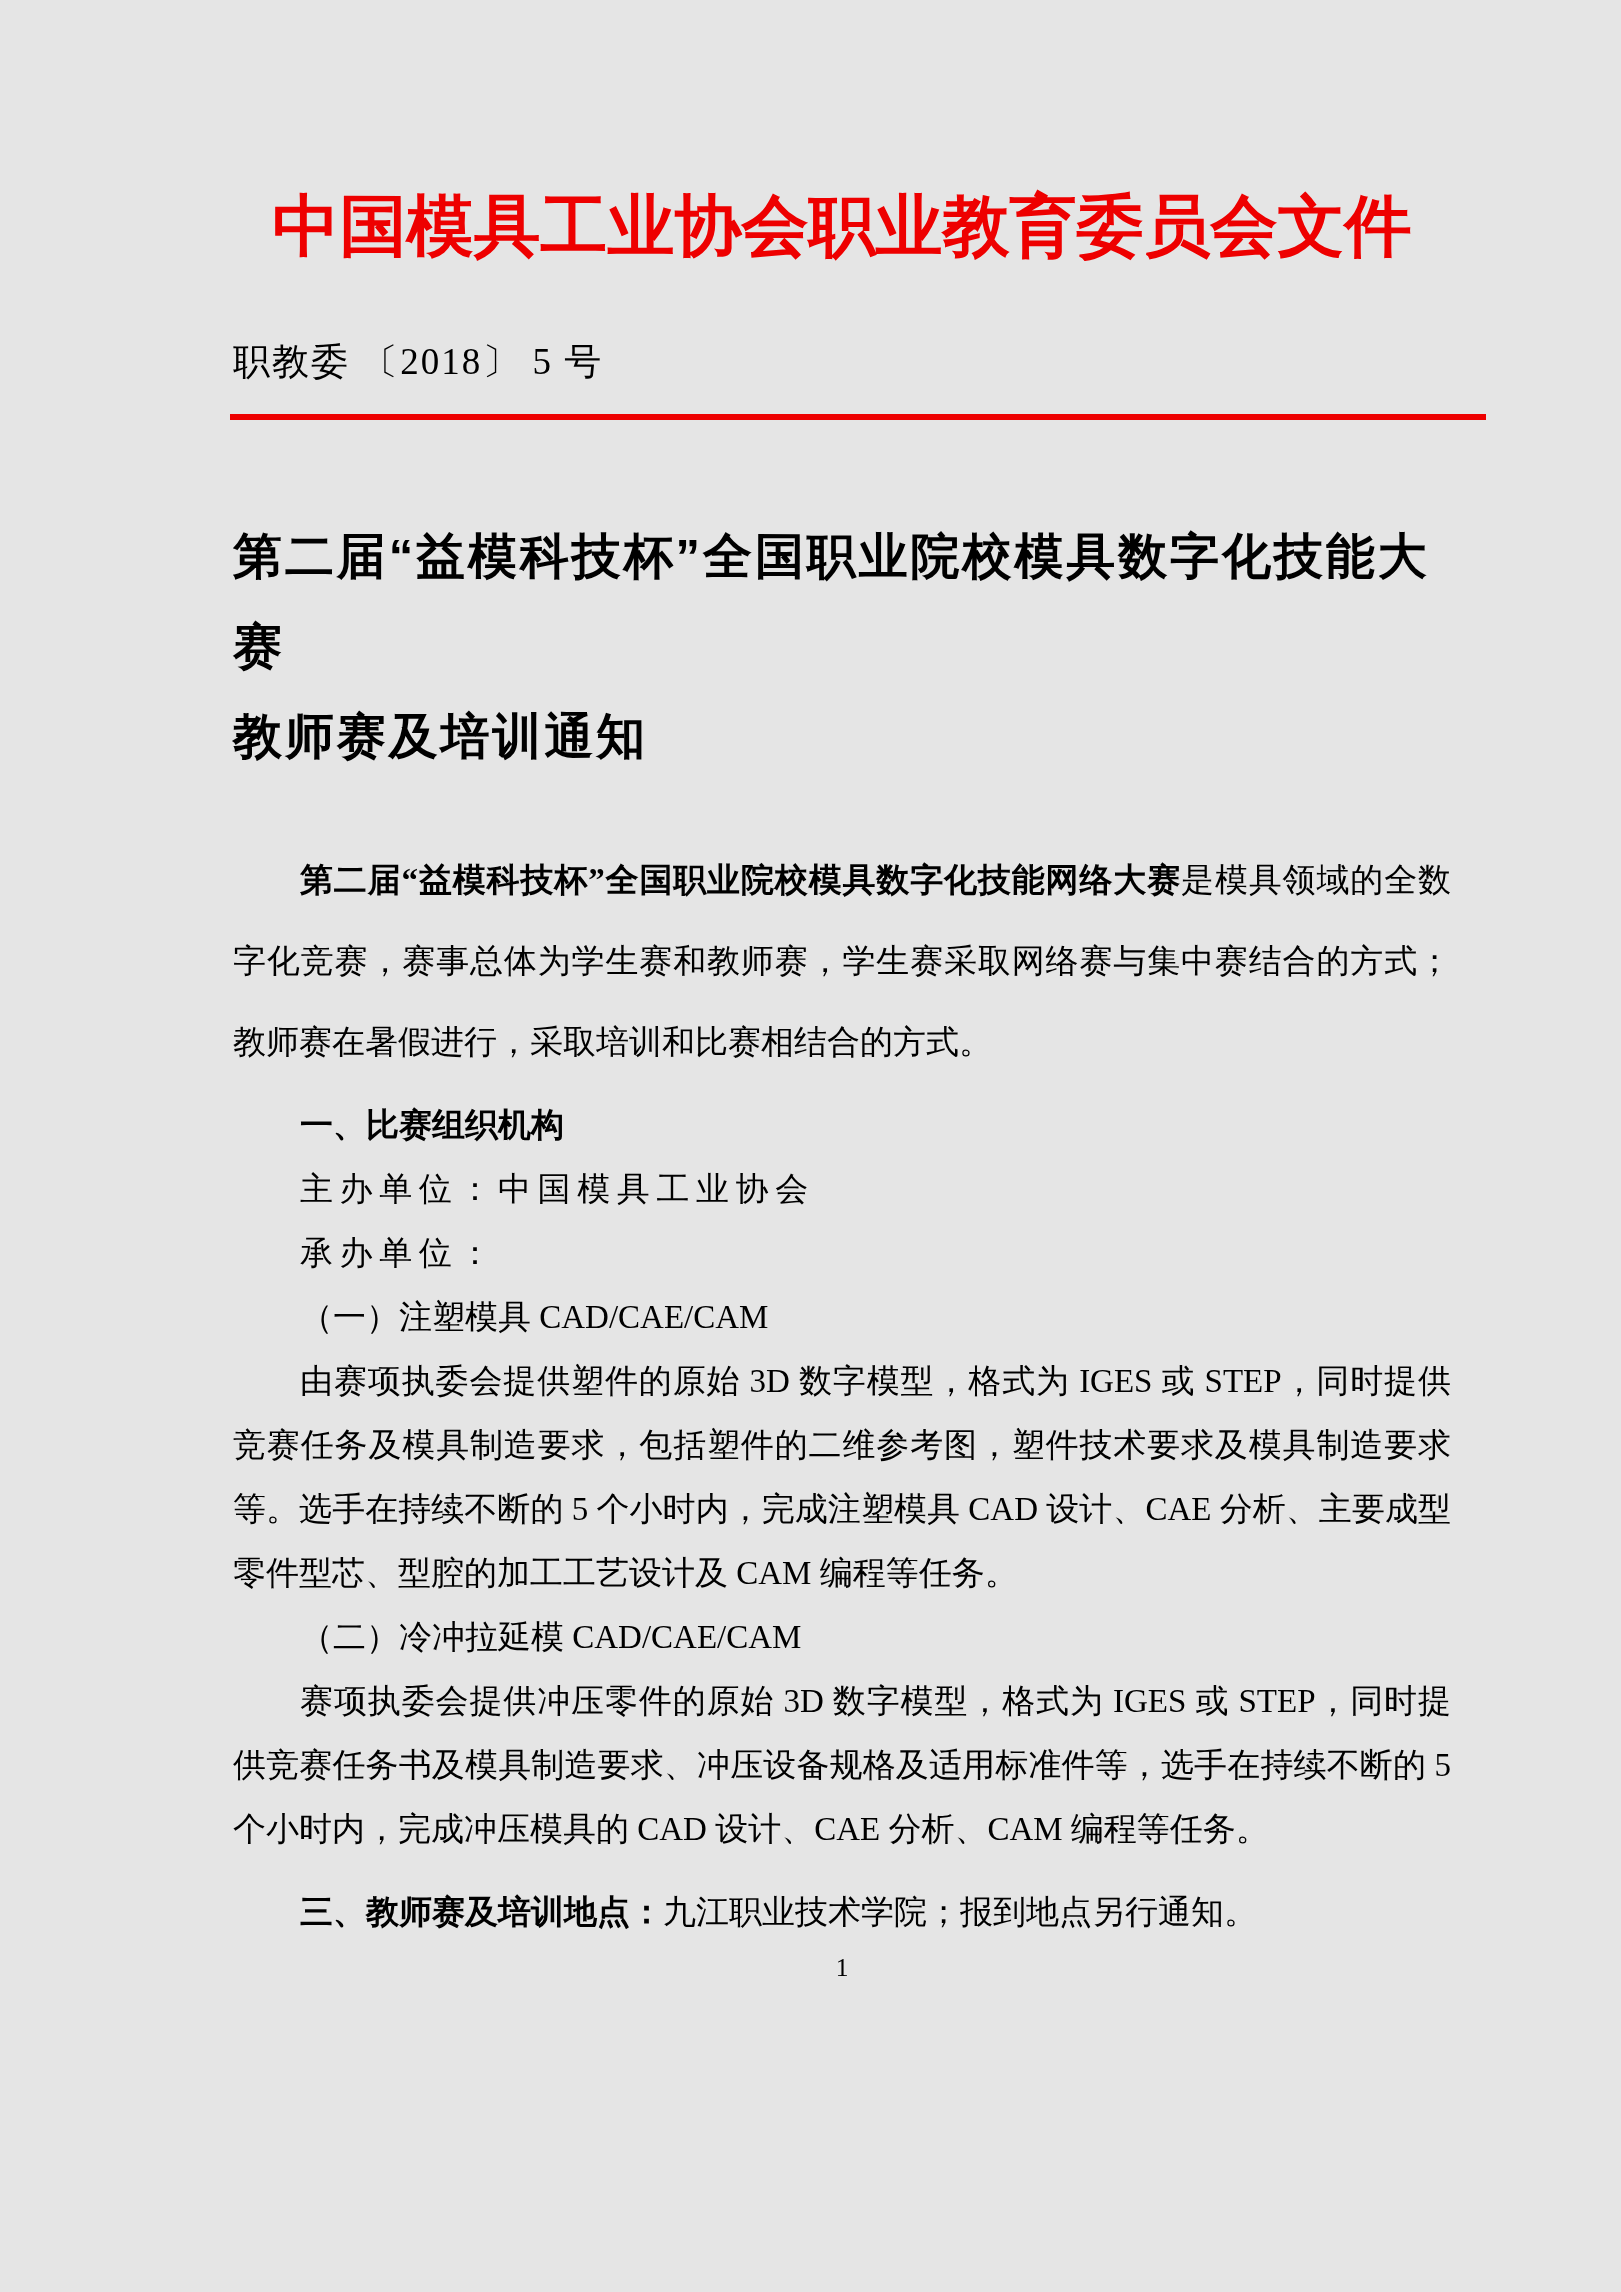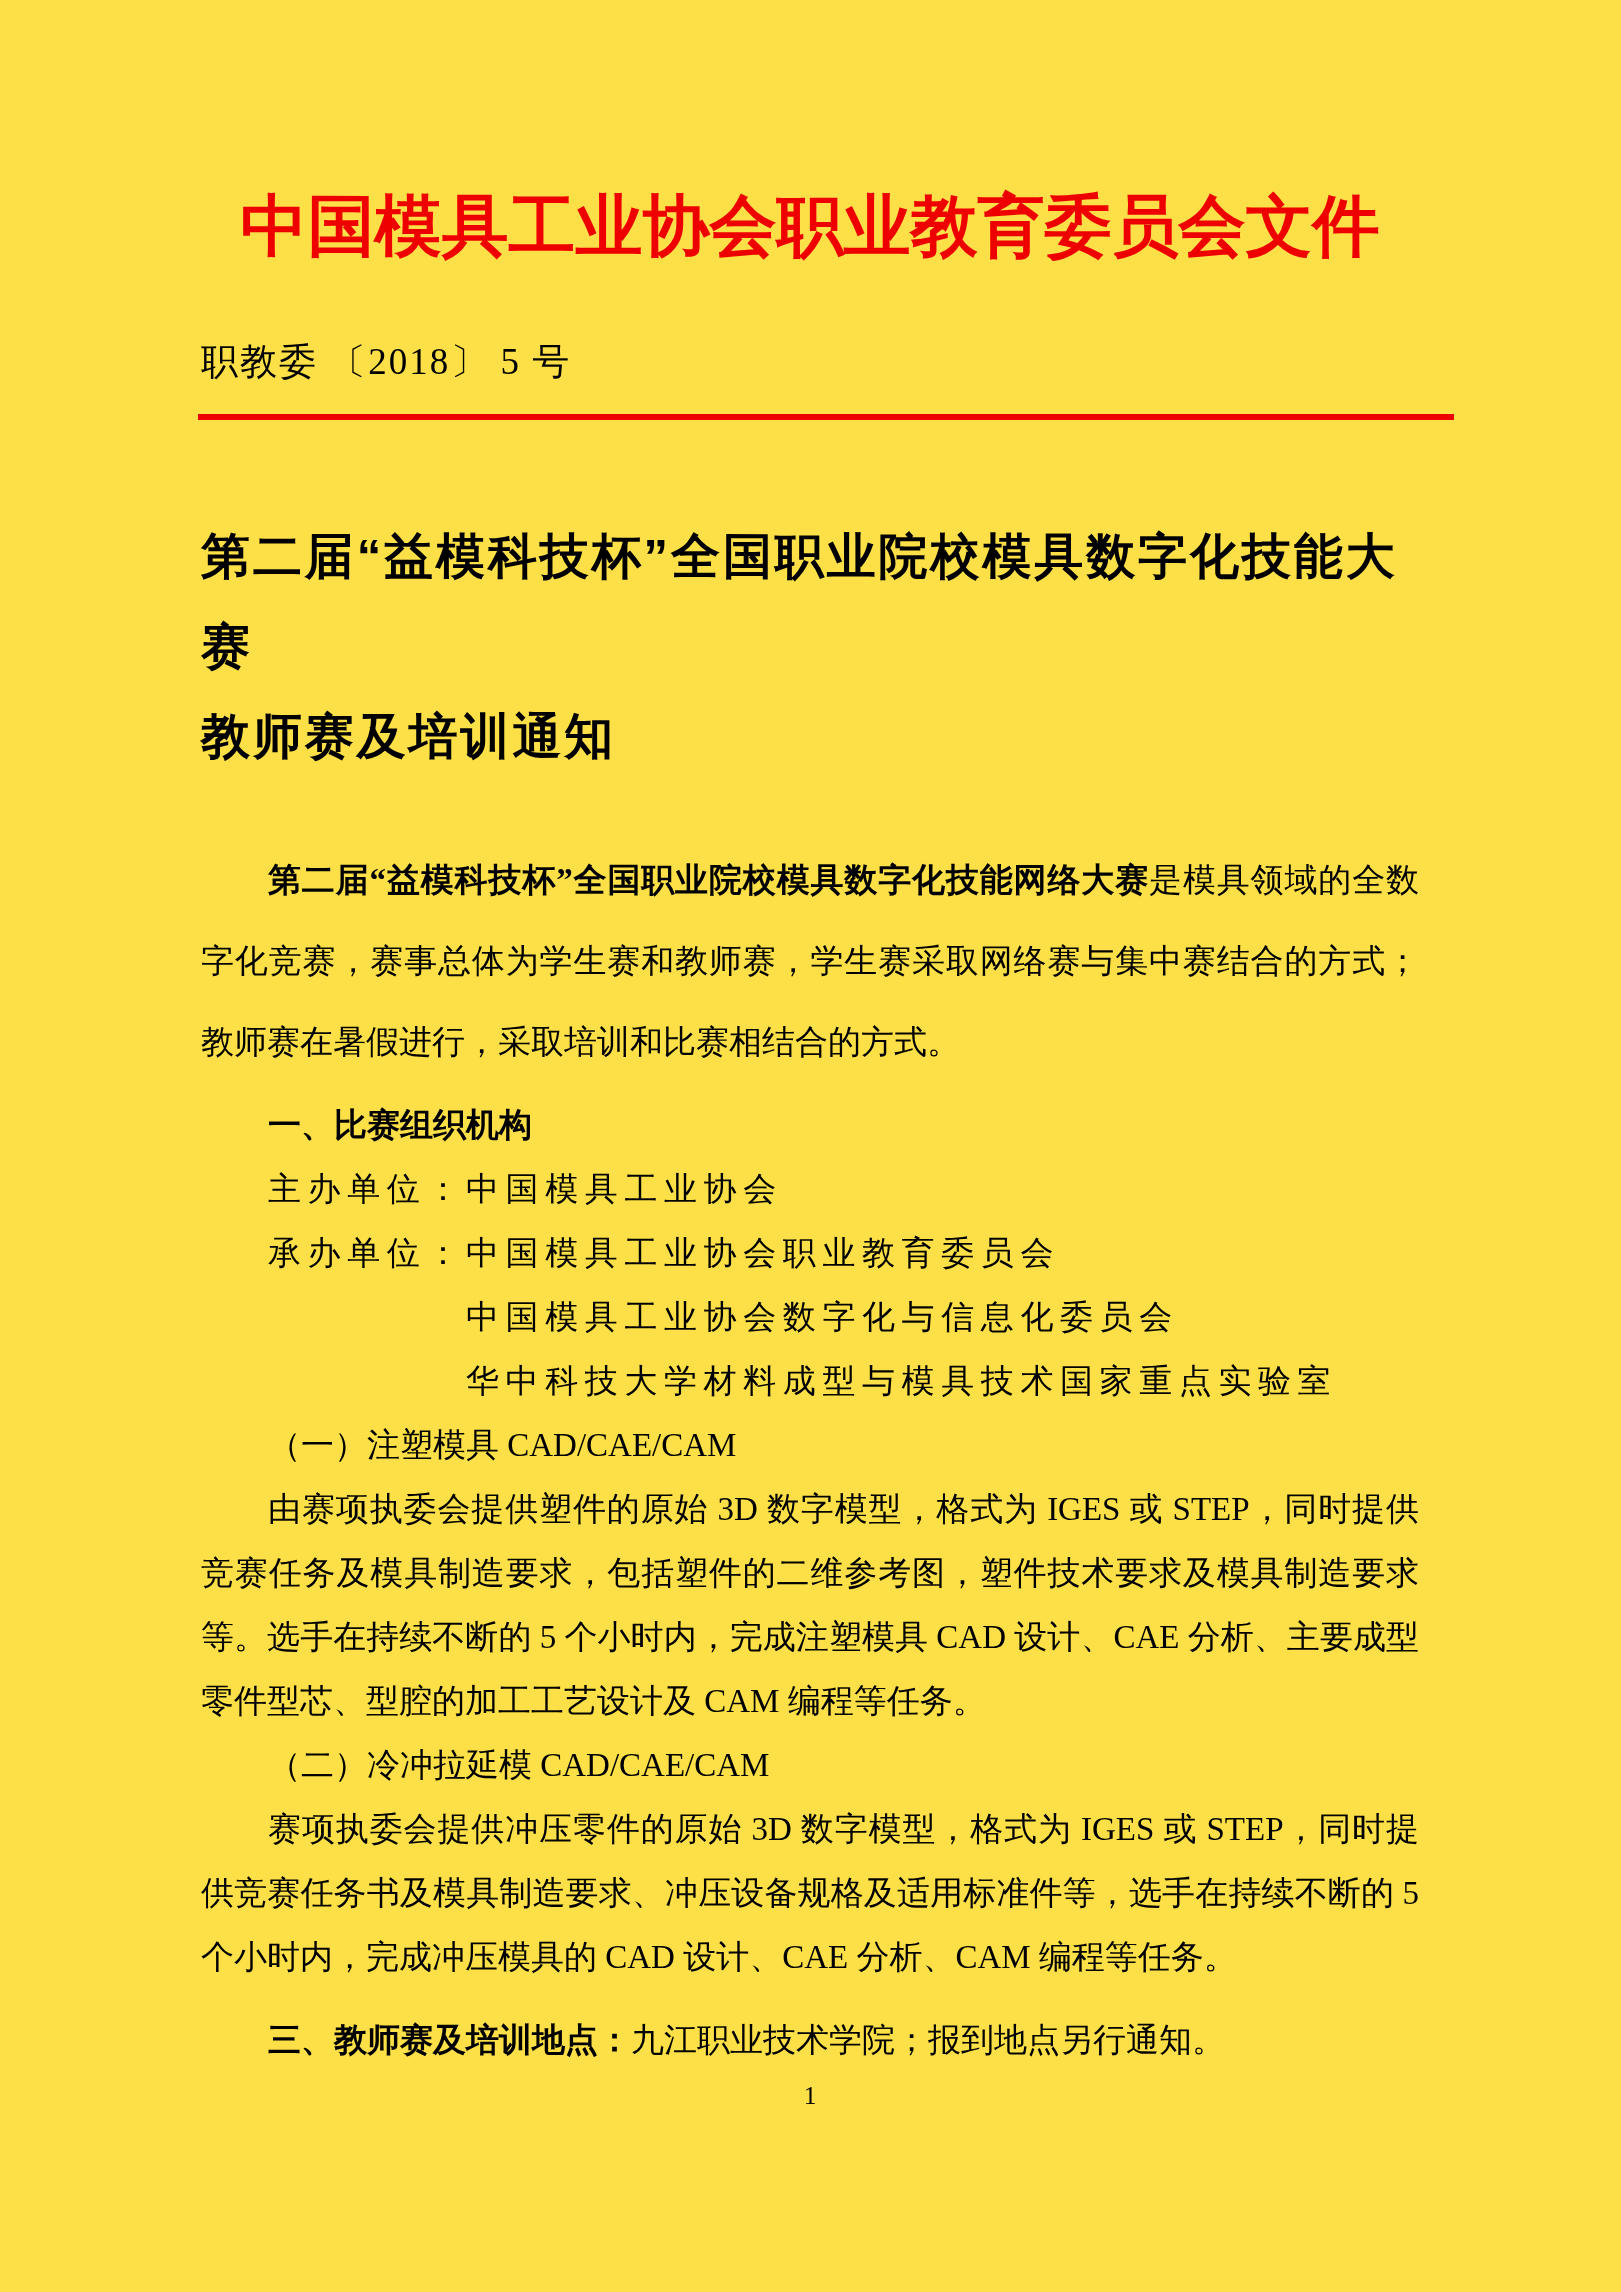--- a/index.html
+++ b/index.html
@@ -7,22 +7,23 @@
   html, body { margin: 0; padding: 0; background: #ffffff; }
   body {
     width: 1621px;
     height: 2293px;
     font-family: "Liberation Serif", "DejaVu Serif", serif;
     color: #000000;
   }
   .page {
     width: 1621px;
     height: 2293px;
-    background: #fde047;
+    background: #e5e5e5;
     overflow: hidden;
+    padding-left: 32px;
   }
   .content {
     margin-left: 201px;
     width: 1218px;
   }
   .red-header {
     padding-top: 188px;
     font-size: 67px;
     line-height: 76px;
     font-weight: bold;
@@ -133,25 +134,20 @@
 
       <div class="sec-heading">一、比赛组织机构</div>
 
       <div class="org-line">
         <span class="org-label">主办单位：</span>
         <span>中国模具工业协会</span>
       </div>
 
       <div class="org-line">
         <span class="org-label">承办单位：</span>
-        <div class="org-values">
-          <div>中国模具工业协会职业教育委员会</div>
-          <div>中国模具工业协会数字化与信息化委员会</div>
-          <div>华中科技大学材料成型与模具技术国家重点实验室</div>
-        </div>
       </div>
 
 
       <div class="plain-line">（一）注塑模具 CAD/CAE/CAM</div>
 
       <p class="para">由赛项执委会提供塑件的原始 3D 数字模型，格式为 IGES 或 STEP，同时提供竞赛任务及模具制造要求，包括塑件的二维参考图，塑件技术要求及模具制造要求等。选手在持续不断的 5 个小时内，完成注塑模具 CAD 设计、CAE 分析、主要成型零件型芯、型腔的加工工艺设计及 CAM 编程等任务。</p>
 
       <div class="plain-line">（二）冷冲拉延模 CAD/CAE/CAM</div>
 
       <p class="para">赛项执委会提供冲压零件的原始 3D 数字模型，格式为 IGES 或 STEP，同时提供竞赛任务书及模具制造要求、冲压设备规格及适用标准件等，选手在持续不断的 5 个小时内，完成冲压模具的 CAD 设计、CAE 分析、CAM 编程等任务。</p>

